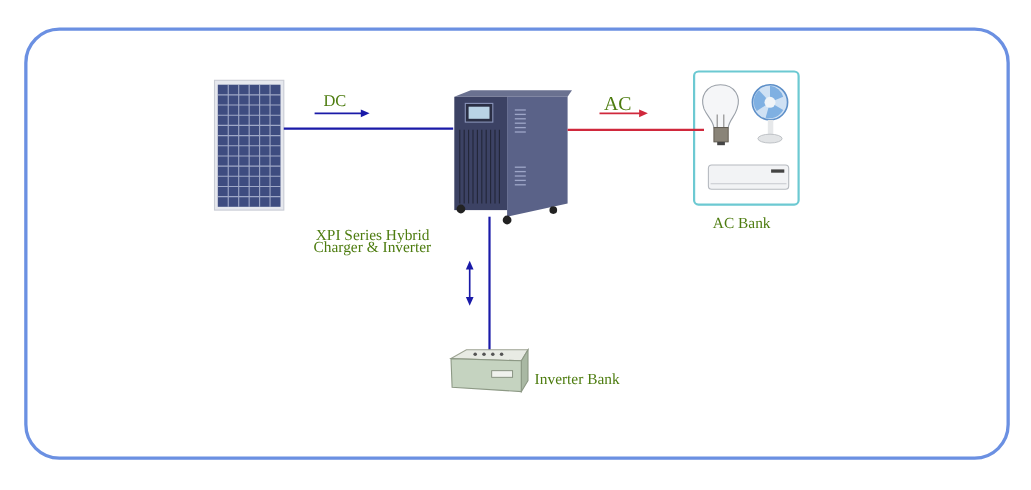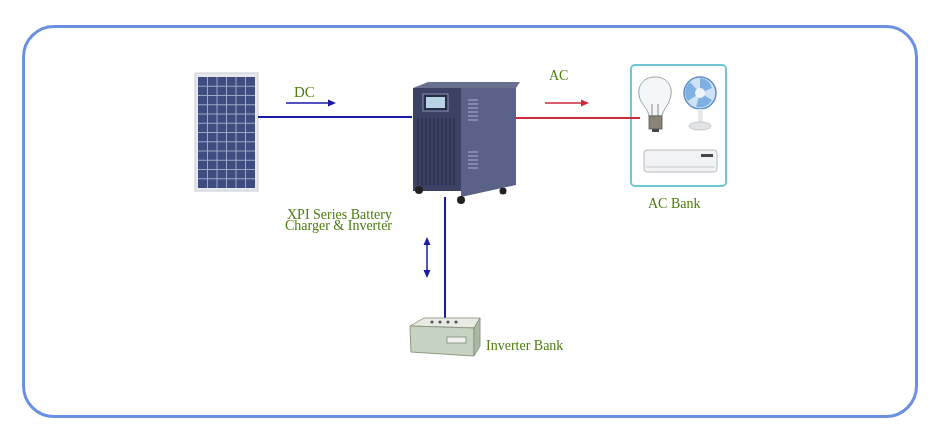--- a/index.html
+++ b/index.html
@@ -127,17 +127,17 @@
     <g fill="#555">
       <circle cx="432" cy="322" r="1.6"></circle>
         <circle cx="440" cy="322" r="1.6"></circle>
       <circle cx="448" cy="322" r="1.6"></circle>
         <circle cx="456" cy="322" r="1.6"></circle>
     </g>
   </g>
 </svg>
 
 <div class="lbl" style="left:294px;top:84px;font-size:15px;">DC</div>
-<div class="lbl" style="left:549px;top:68px;font-size:14px;">AC</div>
-<div class="lbl" style="left:287px;top:207px;">XPI Series Battery</div>
+<div class="lbl" style="left:549px;top:84px;font-size:18px;">AC</div>
+<div class="lbl" style="left:287px;top:207px;">XPI Series Hybrid</div>
 <div class="lbl" style="left:285px;top:218px;">Charger &amp; Inverter</div>
 <div class="lbl" style="left:648px;top:196px;">AC Bank</div>
 <div class="lbl" style="left:486px;top:338px;">Inverter Bank</div>
 
 </body></html>

